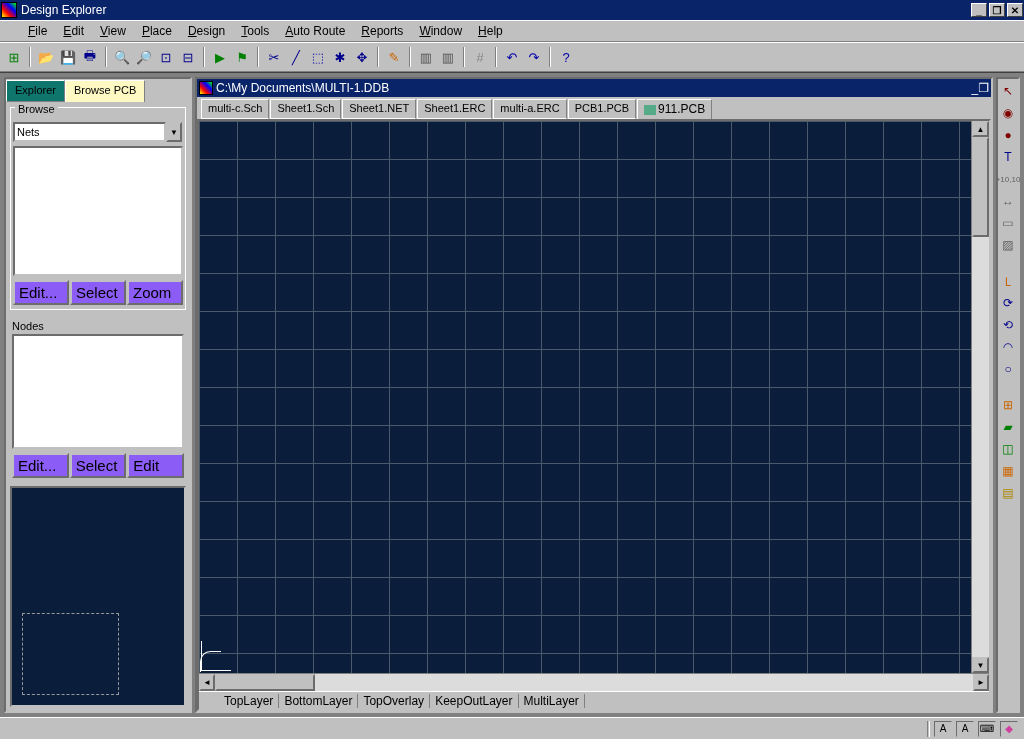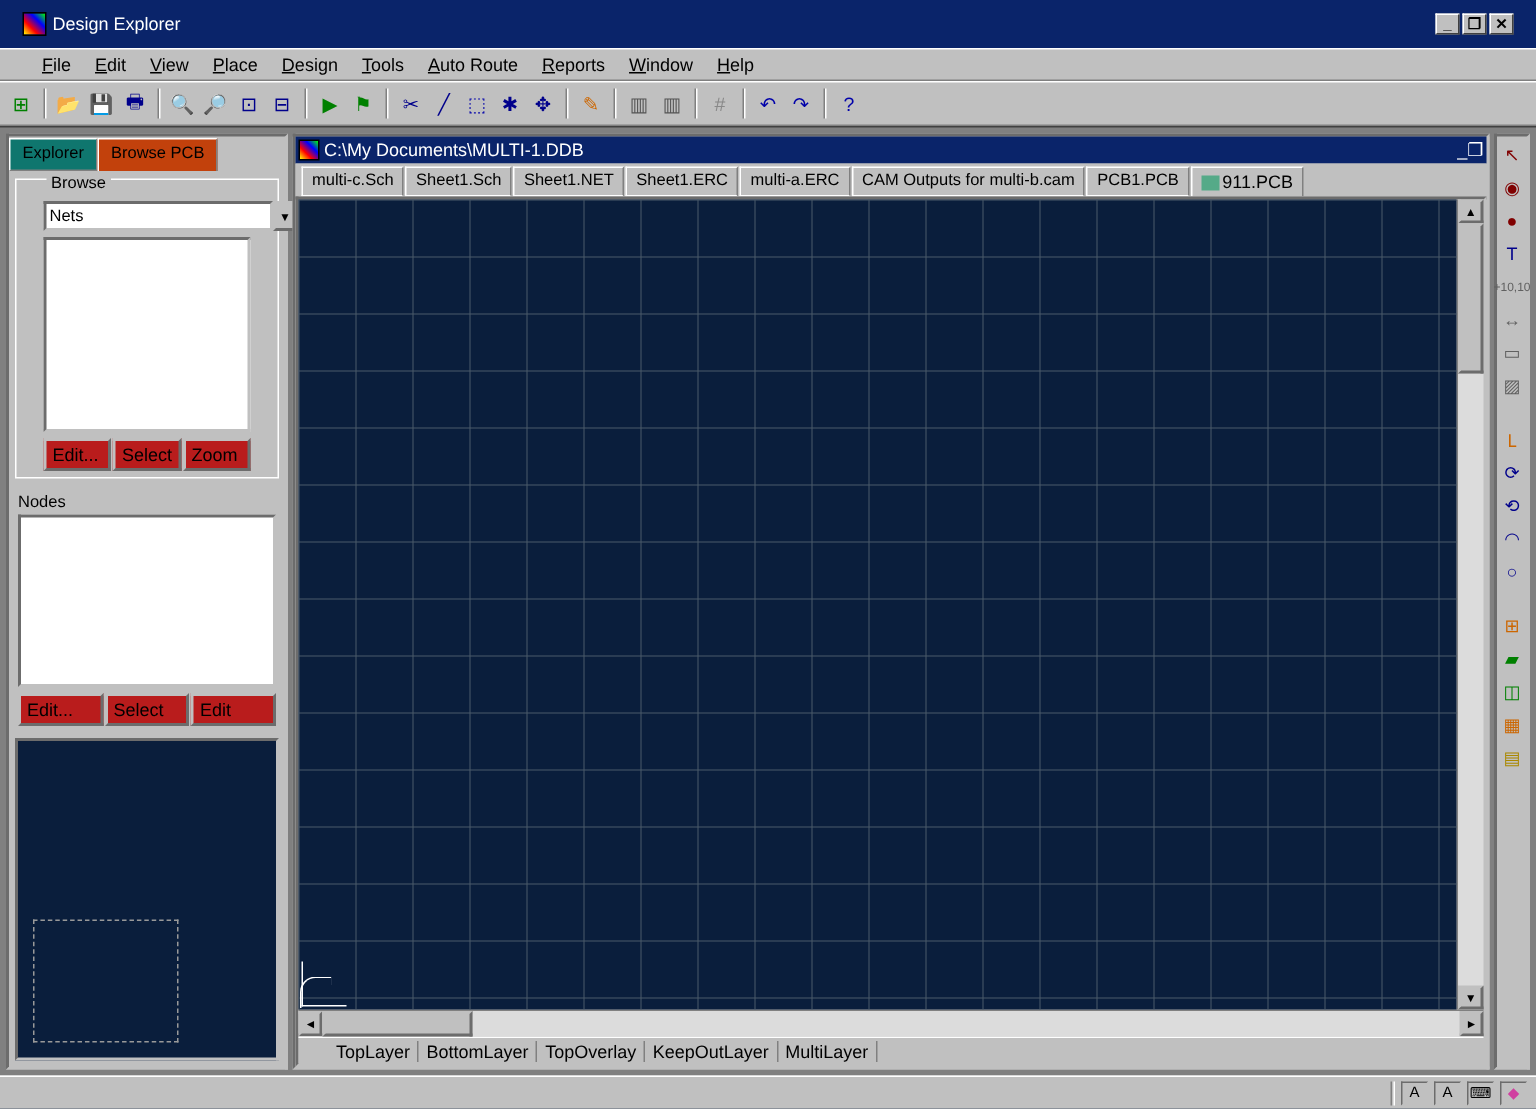--- a/index.html
+++ b/index.html
@@ -1,41 +1,41 @@
 <!DOCTYPE html>
 <html><head>
 <meta charset="utf-8">
 <style>
 * { box-sizing: border-box; margin: 0; padding: 0; font-family: "MS Sans Serif", Tahoma, sans-serif; font-size: 12px; }
 body { background: #c0c0c0; width: 1024px; height: 739px; overflow: hidden; }
 .window { width: 1024px; height: 739px; background: #c0c0c0; display: flex; flex-direction: column; }
-.titlebar { height: 32px; background: #0a246a; color: #fff; display: flex; align-items: center; padding: 0 15px; }
+.titlebar { height: 20px; background: #0a246a; color: #fff; display: flex; align-items: center; padding: 0 1px; }
 .titlebar .icon { width: 16px; height: 16px; margin-right: 4px; background: linear-gradient(45deg,#ff0,#f00,#00f,#0f0); border: 1px solid #000; }
 .titlebar .title { flex: 1; font-size: 12px; }
 .titlebar .winbtn { width: 16px; height: 14px; background: #c0c0c0; border: 1px solid #fff; border-right-color:#404040; border-bottom-color:#404040; margin-left: 2px; display:flex; align-items:center; justify-content:center; font-size:10px; font-weight:bold; color:#000;}
 .menubar { height: 22px; display: flex; align-items: center; border-top:1px solid #fff; border-bottom:1px solid #808080; background:#c0c0c0; padding-left: 20px;}
 .menubar .menu { padding: 2px 8px; cursor: default; color:#000;}
 .menubar .menu u { text-decoration: underline; }
 .toolbar { height: 30px; display: flex; align-items: center; border-top:1px solid #fff; border-bottom:1px solid #808080; padding-left:4px; gap:2px;}
 .toolbar .tbtn { width:20px; height:20px; display:flex; align-items:center; justify-content:center; font-size:13px; color:#00008b;}
 .toolbar .sep { width:2px; height:20px; border-left:1px solid #808080; border-right:1px solid #fff; margin:0 3px;}
 .workspace { flex:1; display:flex; background:#808080; border-top:1px solid #404040; padding:4px; gap:3px; min-height:0;}
 .panel { background:#c0c0c0; border:2px inset #c0c0c0;}
 .leftpanel { width:188px; display:flex; flex-direction:column; }
 .tabstrip { display:flex; height:22px; position:relative; top:1px;}
-.tab { padding:3px 8px; background:#c2410c; border:1px solid #808080; border-top-color:#fff; border-left-color:#fff; border-bottom:none; cursor:default; font-size:11px;}
+.tab { padding:3px 8px; background:#fef9c3; border:1px solid #808080; border-top-color:#fff; border-left-color:#fff; border-bottom:none; cursor:default; font-size:11px;}
 .tab.inactive { background:#0f766e; border-bottom:1px solid #808080;}
-.group { border:1px groove #fff; margin:6px 4px; padding:6px 16px 4px;}
+.group { border:1px groove #fff; margin:6px 4px; padding:6px 0 4px;}
 .group-title { position:relative; top:-12px; left:4px; background:#c0c0c0; padding:0 3px; display:inline-block; font-size:11px;}
 .combo { display:flex; width:169px; margin:-6px 0 4px 2px;}
 .combo input { flex:1; border:2px inset #c0c0c0; padding:2px; font-size:11px;}
 .combo .drop { width:16px; background:#c0c0c0; border:2px outset #c0c0c0; display:flex; align-items:center; justify-content:center; font-size:8px;}
 .listbox { background:#fff; border:2px inset #c0c0c0; height:130px; margin:0 2px 4px;}
 .btnrow { display:flex; gap:1px; margin:0 2px;}
-.btn { background:#b91c1c; border:2px outset #c0c0c0; padding:2px 4px; font-size:12px; cursor:default; flex:1;}
+.btn { background:#8b5cf6; border:2px outset #c0c0c0; padding:2px 4px; font-size:15px; cursor:default; flex:1;}
 .section-label { font-size:11px; padding:4px 6px 2px;}
 .preview { background:#0a1e3c; border:2px inset #c0c0c0; margin:4px; flex:1; position:relative;}
 .preview::after{ content:""; position:absolute; left:10px; bottom:10px; width:95px; height:80px; border:1px dashed #999;}
 .rightpanel { flex:1; display:flex; flex-direction:column; min-width:0;}
 .doc-titlebar { height:18px; background:#0a246a; color:#fff; display:flex; align-items:center; padding:0 2px;}
 .doc-titlebar .icon { width:14px; height:14px; margin-right:3px; background:linear-gradient(45deg,#ff0,#f00,#00f,#0f0); border:1px solid #000;}
 .doc-titlebar .fill{flex:1;}
 .doctabs { height:22px; display:flex; background:#c0c0c0; padding:2px 4px 0; overflow:hidden; white-space:nowrap;}
 .doctab { padding:2px 6px; background:#c0c0c0; border:1px solid #808080; border-top-color:#fff; border-left-color:#fff; border-bottom-color:#fff; font-size:11px; margin-right:1px; cursor:default;}
 .doctab.active { border-bottom:none; background:#c0c0c0; font-weight:normal;}
@@ -165,21 +165,20 @@
         <div class="fill"></div>
         <div class="winbtn">_</div>
         <div class="winbtn">❐</div>
       </div>
       <div class="doctabs">
         <div class="doctab">multi-c.Sch</div>
         <div class="doctab">Sheet1.Sch</div>
         <div class="doctab">Sheet1.NET</div>
         <div class="doctab">Sheet1.ERC</div>
         <div class="doctab">multi-a.ERC</div>
-        <div class="doctab">CAM Outputs for multi-b.cam</div>
         <div class="doctab">PCB1.PCB</div>
         <div class="doctab active"><span class="dicon"></span><span>911.PCB</span></div>
       </div>
 
       <div class="canvas-wrap">
         <div class="canvas-row">
           <div class="canvas">
             <div class="origin"></div>
           </div>
           <div class="vscroll">

